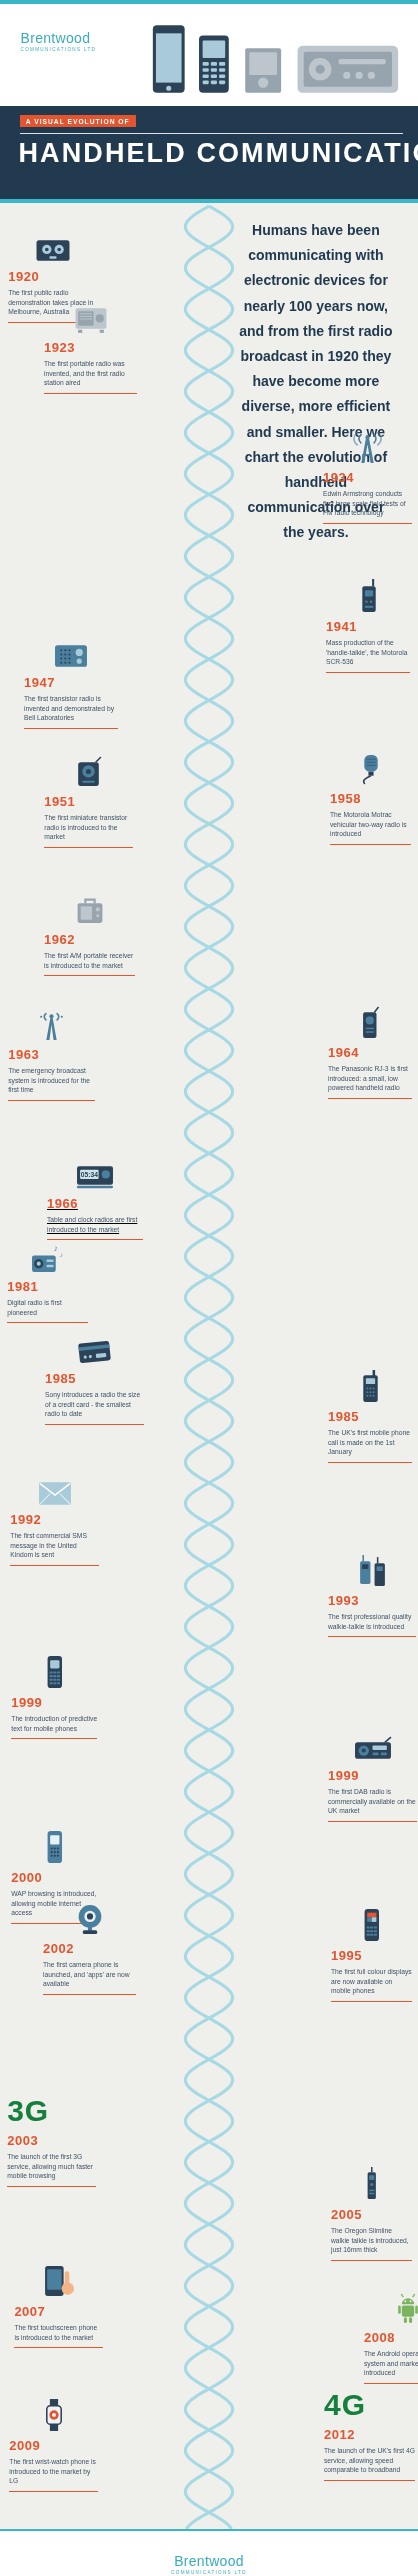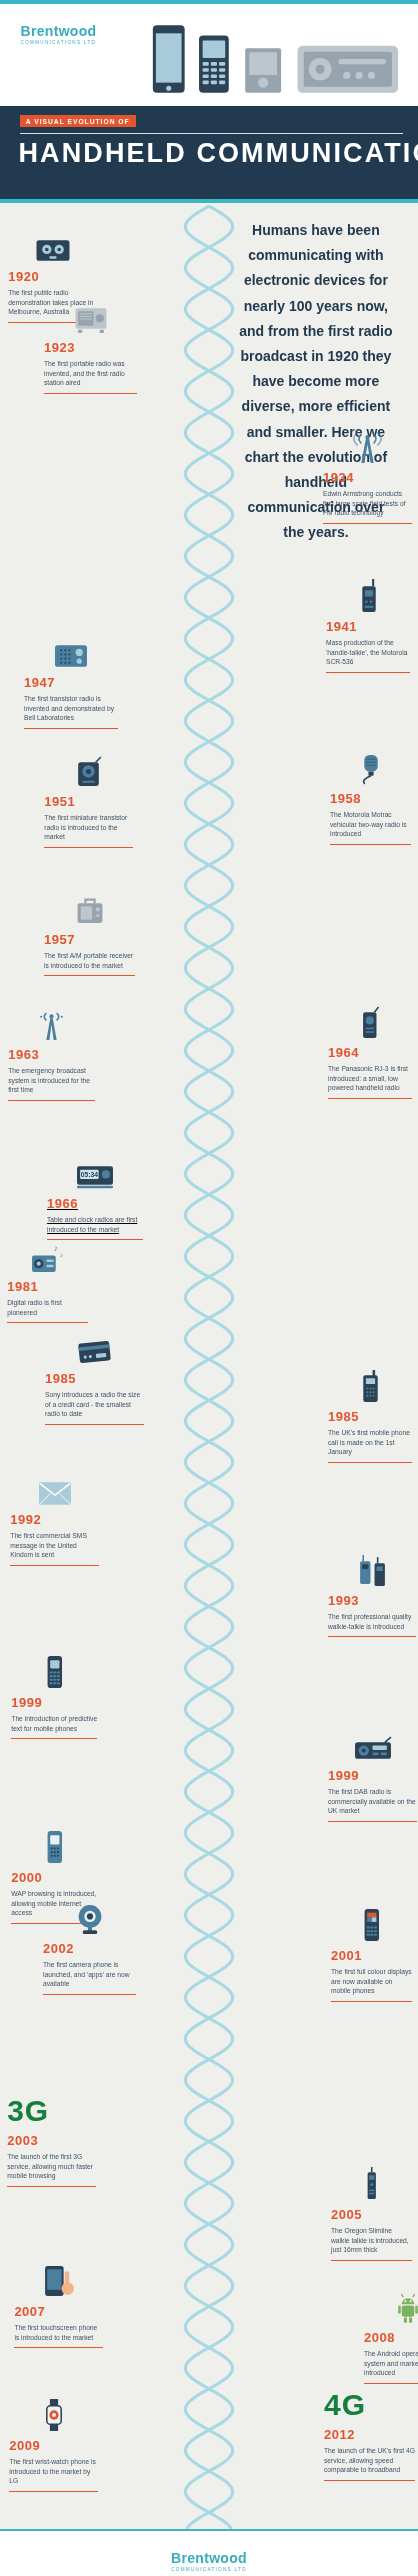--- a/index.html
+++ b/index.html
@@ -4,21 +4,21 @@
 <style>
   * { margin:0; padding:0; box-sizing:border-box; }
   :root{
     --t:#4a7f9d; --d:#2c4257; --l:#a9cbd9; --g:#97a4ae; --lg:#bcc6cc;
     --o:#e2552f; --gr:#7cb35f; --sk:#f2b488; --cyan:#39b7c6; --navy:#223a50; --bg:#efefec;
   }
   body { font-family:"Liberation Sans", sans-serif; background:#fff; }
   #page { position:relative; width:418px; height:2590px; margin:0 auto; background:var(--bg); overflow:hidden; }
   .top-strip { position:absolute; left:0; top:0; width:418px; height:4.1px; background:var(--cyan); }
   .header-white { position:absolute; left:0; top:4.1px; width:418px; height:102px; background:#fff; }
-  .logo .name { color:#3aacbc; font-size:14px; font-weight:bold; letter-spacing:0.3px; }
+  .logo .name { color:#3aacbc; font-size:14px; font-weight:normal; letter-spacing:0.3px;margin-top:7px; }
   .logo .sub  { color:#3aacbc; font-size:4.6px; letter-spacing:1.3px; text-transform:uppercase; margin-top:1px; }
   .header-logo { position:absolute; left:20.6px; top:18.5px; }
   .devices { position:absolute; left:147px; top:15.5px; }
   .band { position:absolute; left:0; top:106px; width:418px; height:93px; background:var(--navy); }
   .kicker { display:inline-block; margin:9.3px 0 0 19.6px; background:var(--o); color:#fff;
             font-size:6.7px; font-weight:bold; letter-spacing:1px; padding:2.6px 6.2px; }
   .band-line { margin:5.2px 15.5px 0 19.6px; height:1px; background:rgba(255,255,255,.85); }
   .band-title { margin:4.1px 0 0 18.5px; color:#fff; font-size:27px; font-weight:bold; letter-spacing:2.1px; white-space:nowrap; }
   .mid-strip { position:absolute; left:0; top:199px; width:418px; height:4.1px; background:var(--cyan); }
   .intro { position:absolute; right:21.6px; top:218px; width:161px; text-align:center;
@@ -235,21 +235,21 @@
   <div class="tl-item" style="left:44px;top:889px;width:91px;">
     <div class="icon-wrap">
       <svg width="30" height="29" viewBox="0 0 58 56">
           <path d="M20 12 v-7 h18 v7" fill="none" stroke="var(--g)" stroke-width="4"></path>
           <rect x="5" y="12" width="48" height="38" rx="4" fill="var(--g)"></rect>
           <rect x="11" y="18" width="22" height="26" rx="2" fill="var(--lg)"></rect>
           <circle cx="44" cy="24" r="4" fill="var(--lg)"></circle>
           <circle cx="44" cy="36" r="3" fill="var(--lg)"></circle>
         </svg>
     </div>
-    <div class="year">1957</div>
+    <div class="year">1962</div>
     <div class="desc">The first A/M portable receiver is introduced to the market</div>
     <div class="rule"></div>
   </div>
 
   <div class="tl-item" style="left:8.2px;top:1004px;width:87px;">
     <div class="icon-wrap">
       <svg width="33" height="32" viewBox="0 0 64 62">
           <circle cx="32" cy="14" r="4" fill="var(--t)"></circle>
           <polygon points="30,16 34,16 42,60 36,60 32,30 28,60 22,60" fill="var(--t)"></polygon>
           <path d="M22 8 q-8 7 0 14" fill="none" stroke="var(--t)" stroke-width="3"></path>
@@ -457,21 +457,21 @@
             <rect x="23" y="36" width="6" height="4" rx="1"></rect>
             <rect x="9" y="43" width="6" height="4" rx="1"></rect>
             <rect x="16" y="43" width="6" height="4" rx="1"></rect>
             <rect x="23" y="43" width="6" height="4" rx="1"></rect>
             <rect x="9" y="50" width="6" height="4" rx="1"></rect>
             <rect x="16" y="50" width="6" height="4" rx="1"></rect>
             <rect x="23" y="50" width="6" height="4" rx="1"></rect>
           </g>
         </svg>
     </div>
-    <div class="year">2001</div>
+    <div class="year">1995</div>
     <div class="desc">The first full colour displays are now available on mobile phones</div>
     <div class="rule"></div>
   </div>
 
   <div class="tl-item" style="left:43px;top:1898px;width:93px;">
     <div class="icon-wrap">
       <svg width="32" height="32" viewBox="0 0 62 62">
           <circle cx="31" cy="26" r="22" fill="var(--t)"></circle>
           <circle cx="31" cy="26" r="11" fill="#e8f2f6"></circle>
           <circle cx="31" cy="26" r="6" fill="var(--d)"></circle>

